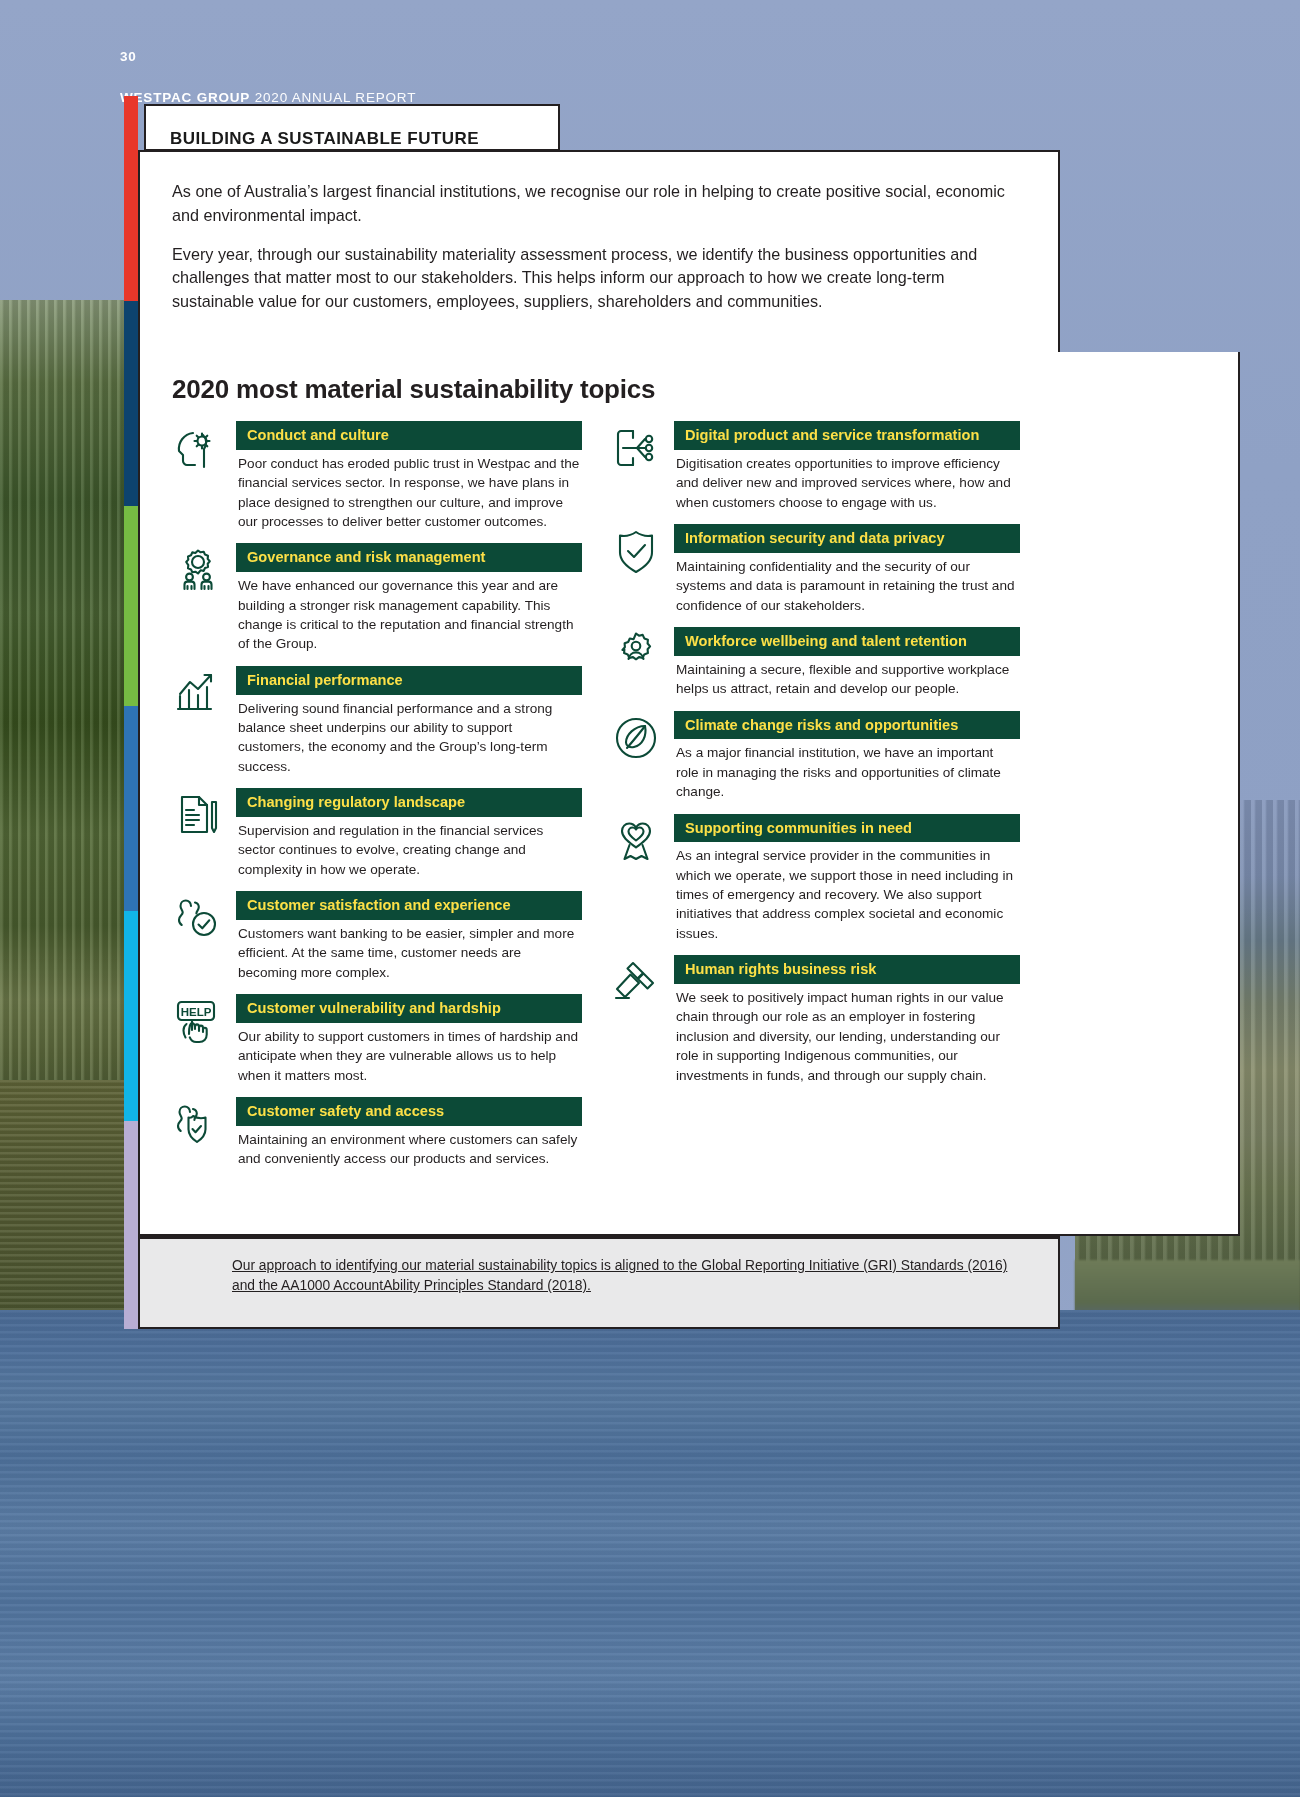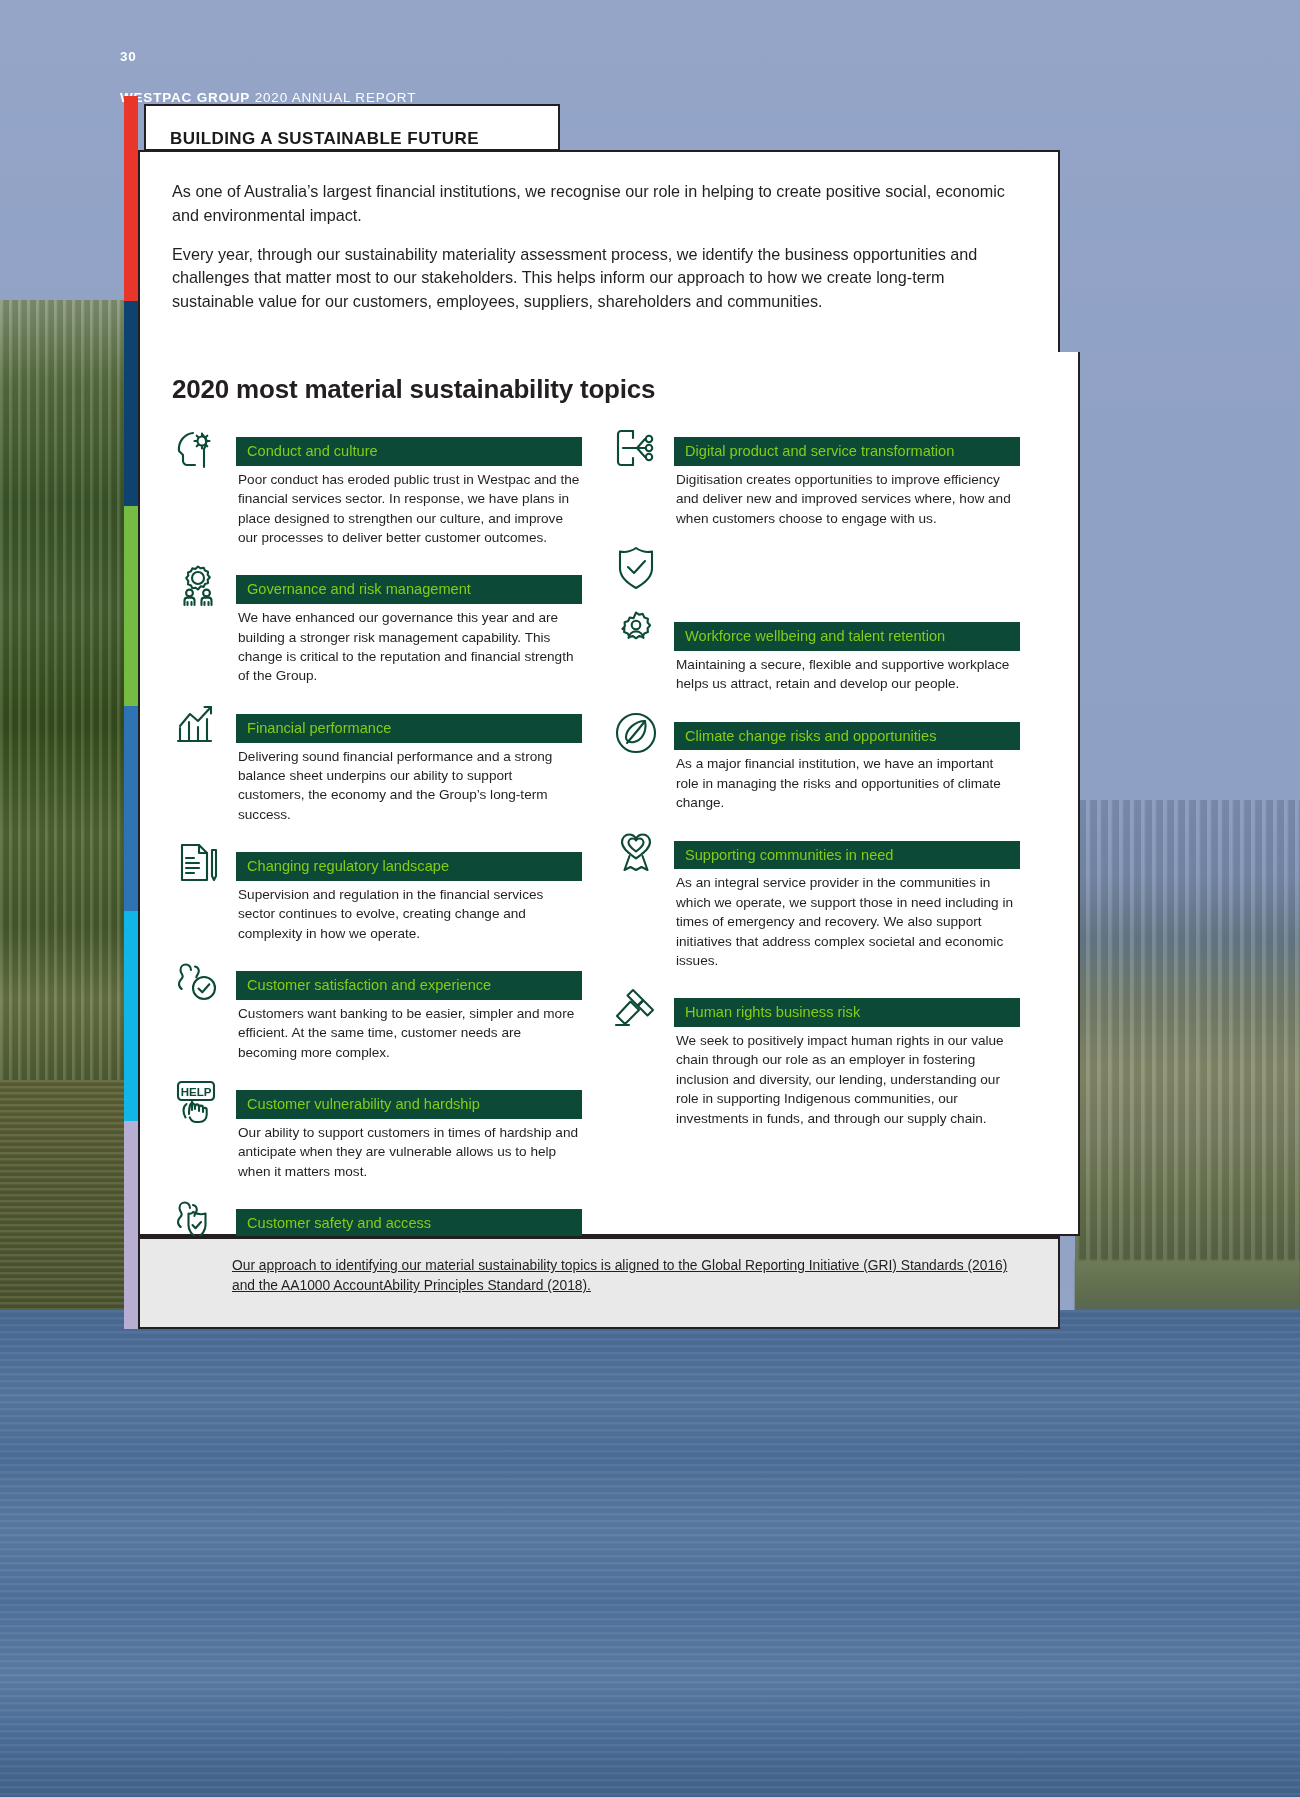--- a/index.html
+++ b/index.html
@@ -118,21 +118,21 @@
   .intro-box {
     position:absolute; left:138px; top:150px; width:922px; height:205px;
     background:#ffffff; border:2.5px solid #231f20;
     padding: 28px 36px 0 32px;
   }
   .intro-box p {
     font-size:16.2px; line-height:1.47; color:#231f20; margin-bottom:15px;
   }
 
   .main-box {
-    position:absolute; left:138px; top:352px; width:942px; height:884px;
+    position:absolute; left:138px; top:352px; width:1102px; height:884px;
     background:#ffffff; border:2.5px solid #231f20; border-top:none;
     padding: 18px 24px 0 30px;
   }
   .section-title {
     font-size:26px; font-weight:700; color:#231f20; letter-spacing:-.2px;
     margin: 4px 0 16px 2px;
   }
 
   .topics-grid { display:flex; gap:26px; }
   .topics-col { width:412px; }
@@ -141,25 +141,24 @@
     display:flex; align-items:flex-start; gap:10px; margin-bottom:12px;
   }
   .topic-icon {
     width:56px; min-width:56px; height:54px;
     display:flex; align-items:flex-start; justify-content:center;
     padding-top:2px;
   }
   .topic-icon svg { display:block; }
   .topic-body { flex:1; }
   .topic-head {
-    background:#0c4a37; color:#84cc16;
-    font-size:14.6px; font-weight:400; line-height:1.28;
+    background:#0c4a37; color:#fde047;
+    font-size:14.6px; font-weight:700; line-height:1.28;
     padding:5px 8px 5px 11px;
     display:block;
-    margin-top:16px;
   }
   .topic-desc {
     font-size:13.6px; line-height:1.43; color:#231f20;
     padding:4px 2px 0 2px;
   }
 
   
   .footnote {
     position:absolute; left:138px; top:1236px; width:922px; height:93px;
     background:#e9e9ea; border:2.5px solid #231f20; border-top:3px solid #231f20;
@@ -347,20 +346,24 @@
         </div>
       </div>
 
       <div class="topic">
         <div class="topic-icon">
           <svg width="50" height="50" viewBox="0 0 50 50" fill="none" stroke="#0c4a37" stroke-width="2.1" stroke-linecap="round" stroke-linejoin="round">
             <path d="M25 6c-5 3.5-11 4.5-16 3.6v17c0 8.5 7.6 14.8 16 19.4 8.4-4.6 16-10.9 16-19.4v-17c-5 .9-11-.1-16-3.6z"></path>
             <path d="M17 25l6 6 11-12"></path>
           </svg>
         </div>
+        <div class="topic-body">
+          <span class="topic-head">Information security and data privacy</span>
+          <div class="topic-desc">Maintaining confidentiality and the security of our systems and data is paramount in retaining the trust and confidence of our stakeholders.</div>
+        </div>
       </div>
 
       <div class="topic">
         <div class="topic-icon">
           <svg width="50" height="50" viewBox="0 0 50 50" fill="none" stroke="#0c4a37" stroke-width="2.1" stroke-linecap="round" stroke-linejoin="round">
             <path d="M25 4.5l3 2.2 3.7-.8 1.6 3.5 3.6 1.3-.3 3.8 2.5 2.9-2.5 2.9.3 3.8-3.6 1.3-1.6 3.5-3.7-.8-3 2.2-3-2.2-3.7.8-1.6-3.5-3.6-1.3.3-3.8L11.4 21l2.5-2.9-.3-3.8 3.6-1.3 1.6-3.5 3.7.8z"></path>
             <circle cx="25" cy="17" r="4.3"></circle>
             <path d="M17.5 30c.6-4 3.8-6.6 7.5-6.6s6.9 2.6 7.5 6.6"></path>
           </svg>
         </div>

